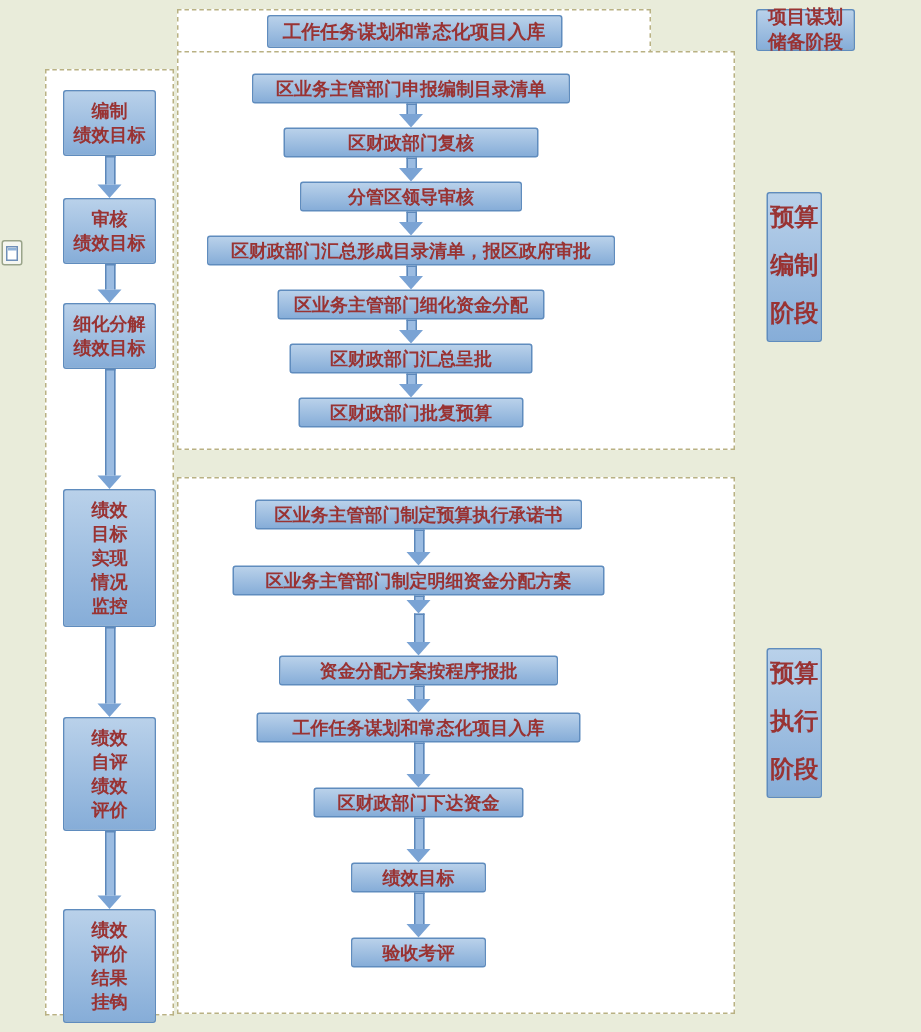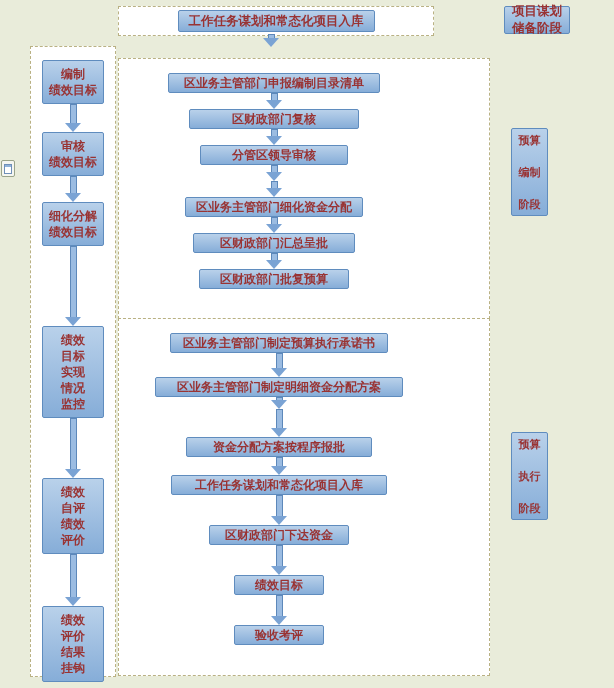--- a/index.html
+++ b/index.html
@@ -23,26 +23,26 @@
     color: var(--text-color,#993333);
     font-weight:bold;
     font-size:12px;
     text-align:center;
     white-space:pre-line;
     display:flex; align-items:center; justify-content:center;
   }
   .top-panel { left:118px; top:6px; width:316px; height:30px; }
   .title-box { height:22px; padding:0 10px; margin:3px auto; width:max-content; font-size:12.5px; }
   .badge-top { position:absolute; left:504px; top:6px; width:66px; height:28px; line-height:17px; font-size:12.5px; }
-  .badge-side { position:absolute; width:37px; height:88px; line-height:32px; font-size:11px; }
+  .badge-side { position:absolute; width:37px; height:100px; line-height:32px; font-size:16px; }
   .badge-compile { left:511px; top:128px; }
   .badge-exec { left:511px; top:432px; }
   .left-panel { left:30px; top:46px; width:86px; height:631px; padding-top:13px; }
   .leftbox { width:62px; padding:5px 2px; line-height:16px; }
-  .stage1-panel { left:118px; top:58px; width:372px; height:266px; padding:14px 60px 13px 0; }
+  .stage1-panel { left:118px; top:34px; width:372px; height:266px; padding:14px 60px 13px 0; }
   .stage2-panel { left:118px; top:318px; width:372px; height:358px; padding:14px 50px 0 0; }
   .step { height:20px; padding:0 8px; }
   .arrow { display:flex; flex-direction:column; align-items:center; width:16px; flex:0 0 auto; }
   .arrow i { display:block; }
   .arrow .stem {
     width:7px; flex:1 1 auto;
     background: var(--arrow-fill,#9bbce2);
     border:1px solid var(--arrow-edge,#5d88ba);
     border-bottom:none;
   }
@@ -132,20 +132,21 @@
   <div class="fbox step" style="min-width:170px">区财政部门复核</div>
   <div class="arrow" style="height:16px">
       <i class="stem"></i>
       <i class="head"></i>
     </div>
   <div class="fbox step" style="min-width:148px">分管区领导审核</div>
   <div class="arrow" style="height:16px">
       <i class="stem"></i>
       <i class="head"></i>
     </div>
+  <div class="fbox step" style="min-width:272px">区财政部门汇总形成目录清单，报区政府审批</div>
   <div class="arrow" style="height:16px">
       <i class="stem"></i>
       <i class="head"></i>
     </div>
   <div class="fbox step" style="min-width:178px">区业务主管部门细化资金分配</div>
   <div class="arrow" style="height:16px">
       <i class="stem"></i>
       <i class="head"></i>
     </div>
   <div class="fbox step" style="min-width:162px">区财政部门汇总呈批</div>

